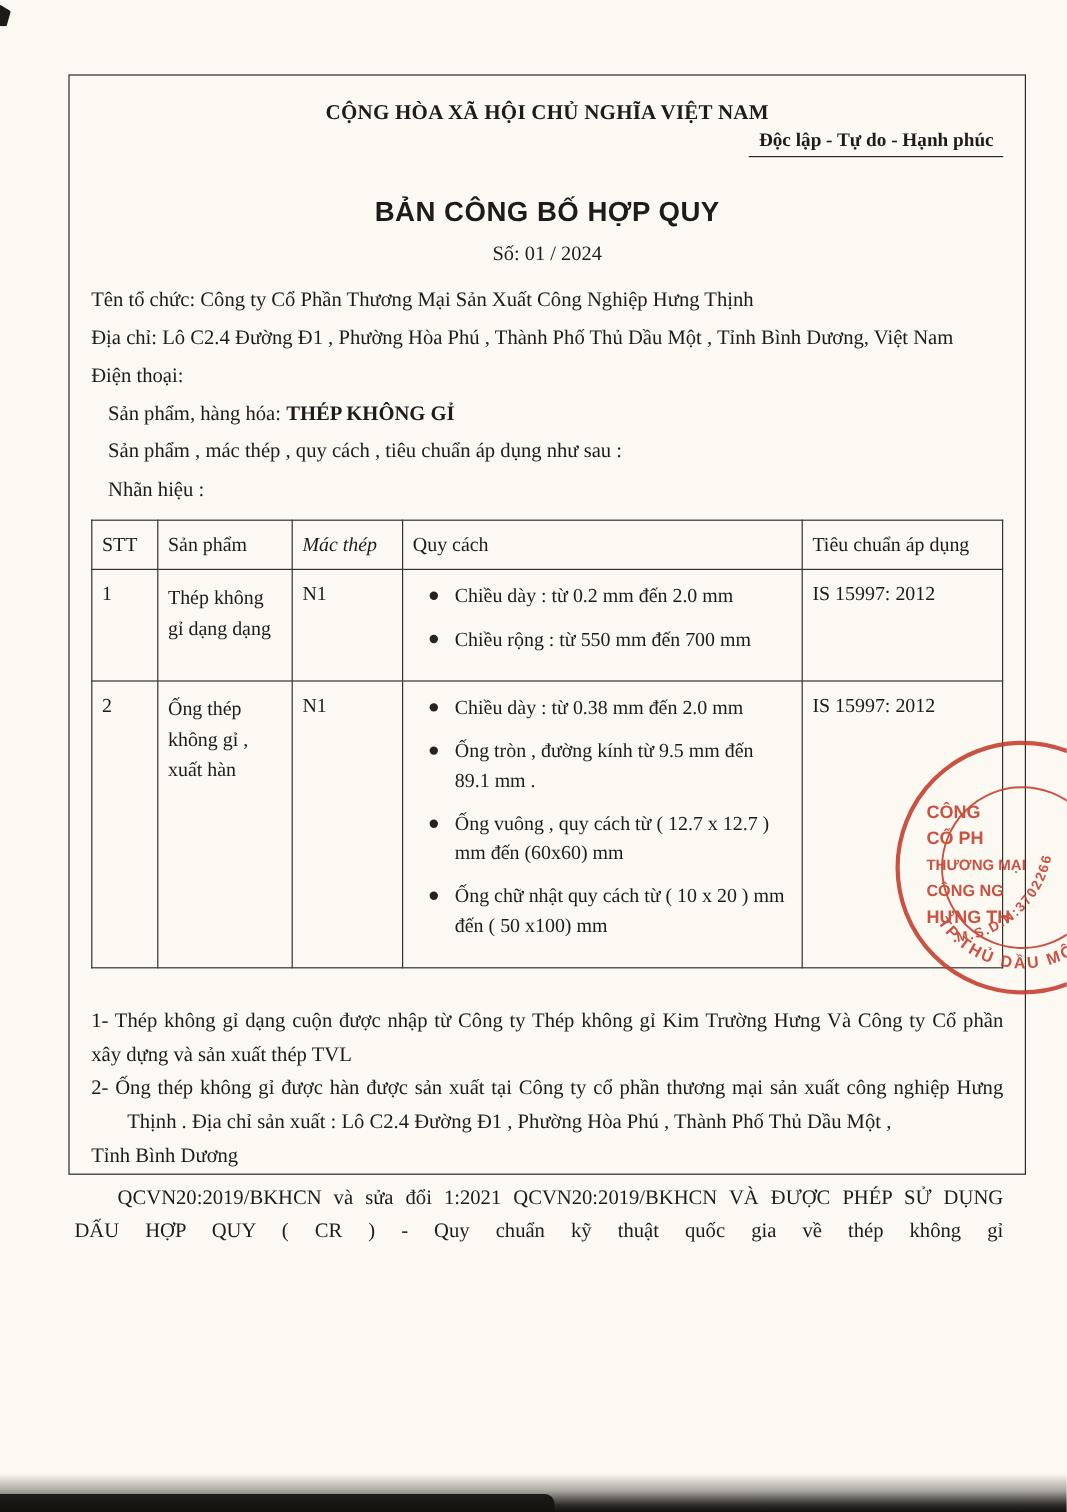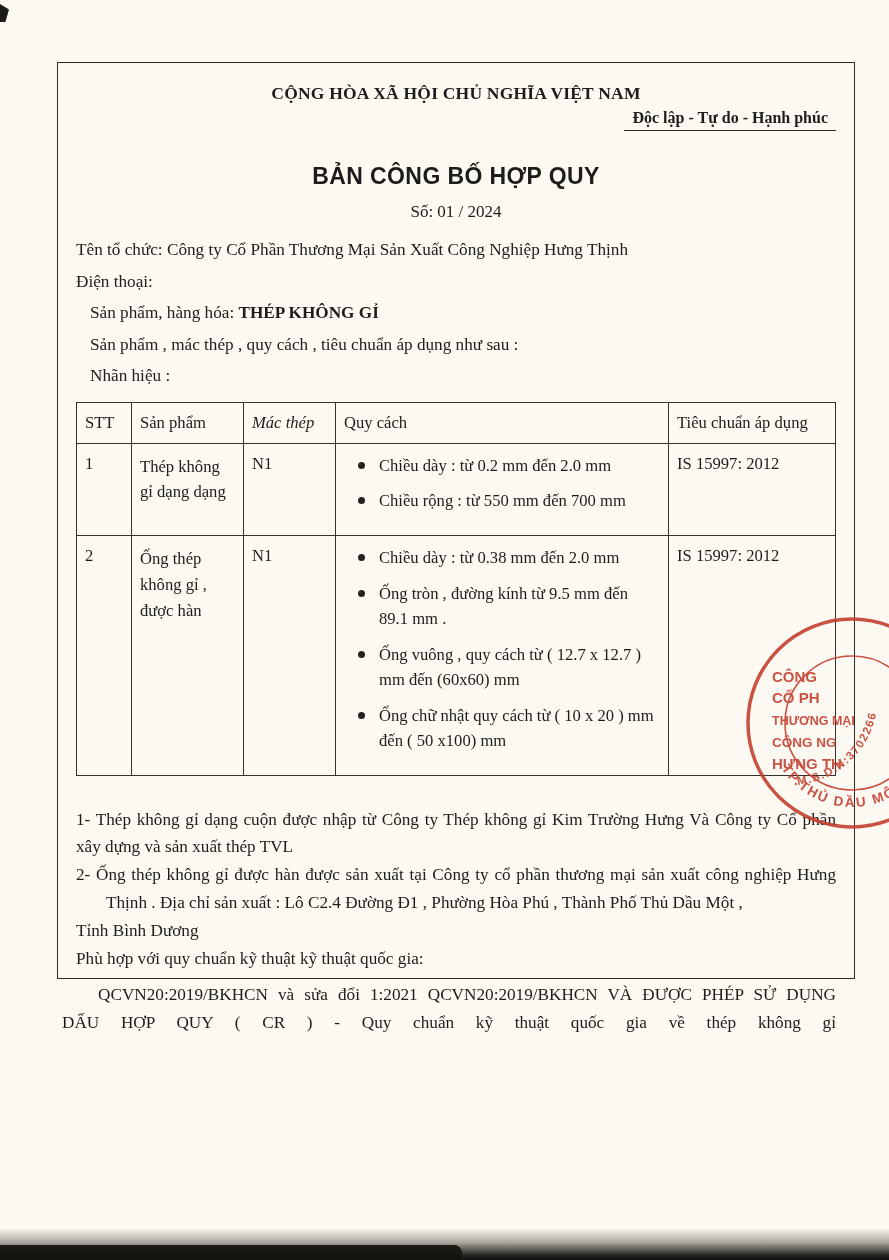--- a/index.html
+++ b/index.html
@@ -106,20 +106,21 @@
       <p class="country">CỘNG HÒA XÃ HỘI CHỦ NGHĨA VIỆT NAM</p>
       <div class="motto-wrap">
         <span class="motto">Độc lập - Tự do - Hạnh phúc</span>
       </div>
 
       <h1 class="title">BẢN CÔNG BỐ HỢP QUY</h1>
       <p class="doc-no">Số: 01 / 2024</p>
 
       <div class="info">
         <p>Tên tổ chức: Công ty Cổ Phần Thương Mại Sản Xuất Công Nghiệp Hưng Thịnh</p>
+        <p>Địa chỉ: Lô C2.4 Đường Đ1 , Phường Hòa Phú , Thành Phố Thủ Dầu Một , Tỉnh Bình Dương, Việt Nam</p>
         <p>Điện thoại:</p>
         <p class="indent"><span>Sản phẩm, hàng hóa: </span><span class="bold">THÉP KHÔNG GỈ</span></p>
         <p class="indent">Sản phẩm , mác thép , quy cách , tiêu chuẩn áp dụng như sau :</p>
         <p class="indent">Nhãn hiệu :</p>
       </div>
 
       <table class="spec">
         <colgroup>
           <col class="c-stt">
             <col class="c-sp">
@@ -148,21 +149,21 @@
                 </div>
               <div class="qc-item">
                   <span class="dot"></span>
                   <span class="qc-text">Chiều rộng : từ 550 mm đến 700 mm</span>
                 </div>
             </td>
             <td class="c-tc">IS 15997: 2012</td>
           </tr>
           <tr>
             <td class="c-stt">2</td>
-            <td class="c-sp">Ống thép không gỉ , được hàn</td>
+            <td class="c-sp">Ống thép không gỉ , xuất hàn</td>
             <td class="c-mt">N1</td>
             <td class="c-qc">
               <div class="qc-item">
                   <span class="dot"></span>
                   <span class="qc-text">Chiều dày : từ 0.38 mm đến 2.0 mm</span>
                 </div>
               <div class="qc-item">
                   <span class="dot"></span>
                   <span class="qc-text">Ống tròn , đường kính từ 9.5 mm đến 89.1 mm .</span>
                 </div>
@@ -177,21 +178,20 @@
             </td>
             <td class="c-tc">IS 15997: 2012</td>
           </tr>
         </tbody>
       </table>
 
       <div class="notes">
         <p class="note-num">1- Thép không gỉ dạng cuộn được nhập từ Công ty Thép không gỉ Kim Trường Hưng Và Công ty Cổ phần xây dựng và sản xuất thép TVL</p>
         <p class="note-num note-hang">2- Ống thép không gỉ được hàn được sản xuất tại Công ty cổ phần thương mại sản xuất công nghiệp Hưng Thịnh . Địa chỉ sản xuất : Lô C2.4 Đường Đ1 , Phường Hòa Phú , Thành Phố Thủ Dầu Một ,</p>
         <p class="note-plain">Tỉnh Bình Dương</p>
-        <p class="note-fit">Phù hợp với quy chuẩn kỹ thuật kỹ thuật quốc gia:</p>
         <p class="note-last">QCVN20:2019/BKHCN và sửa đổi 1:2021 QCVN20:2019/BKHCN VÀ ĐƯỢC PHÉP SỬ DỤNG DẤU HỢP QUY ( CR ) -  Quy chuẩn kỹ thuật quốc gia về thép không gỉ</p>
       </div>
 
     </div>
   </div>
 
   <svg class="stamp-svg" viewBox="0 0 272 272">
     <defs>
       <path id="arcLeft" d="M 72.8 197.2 A 88 88 0 0 0 135 47"></path>
       <path id="arcBottom" d="M 62.3 177 A 84 84 0 0 0 207.7 177"></path>

